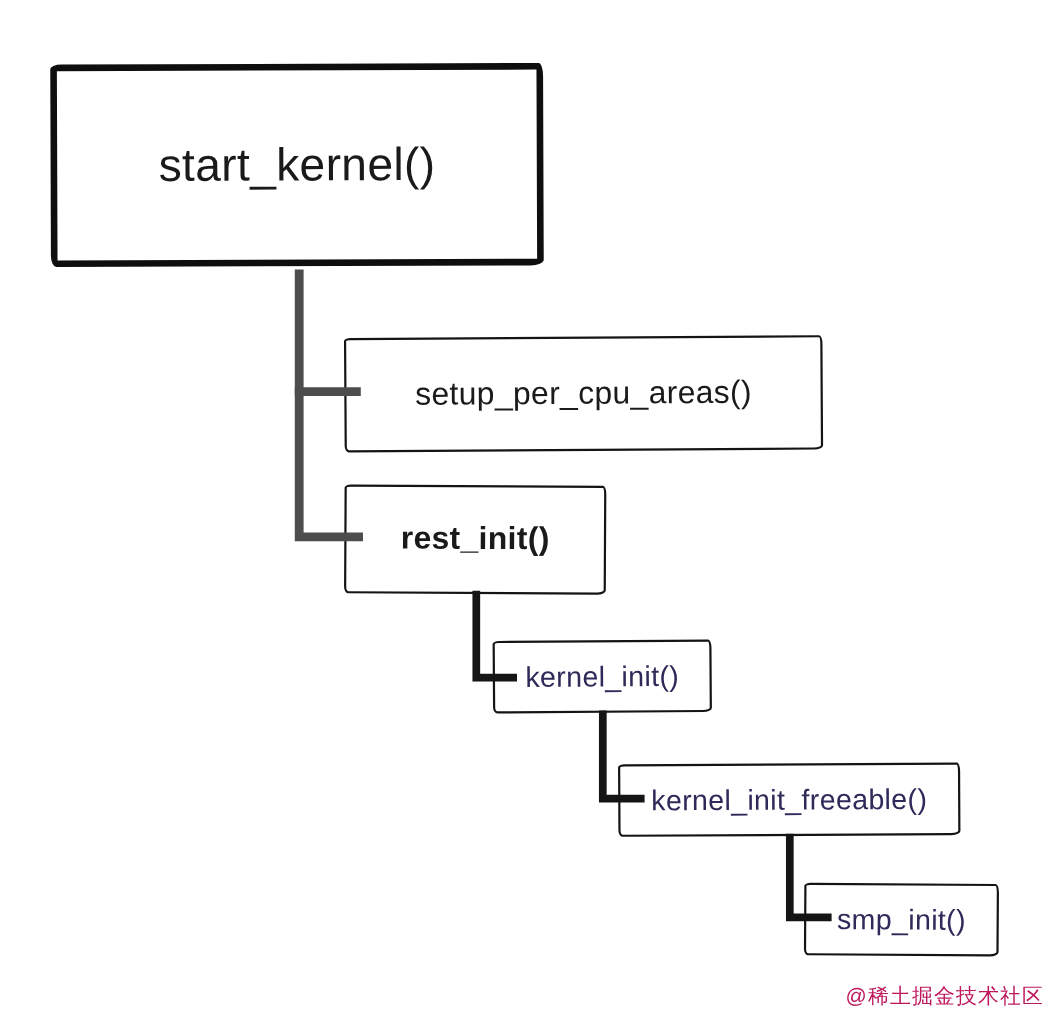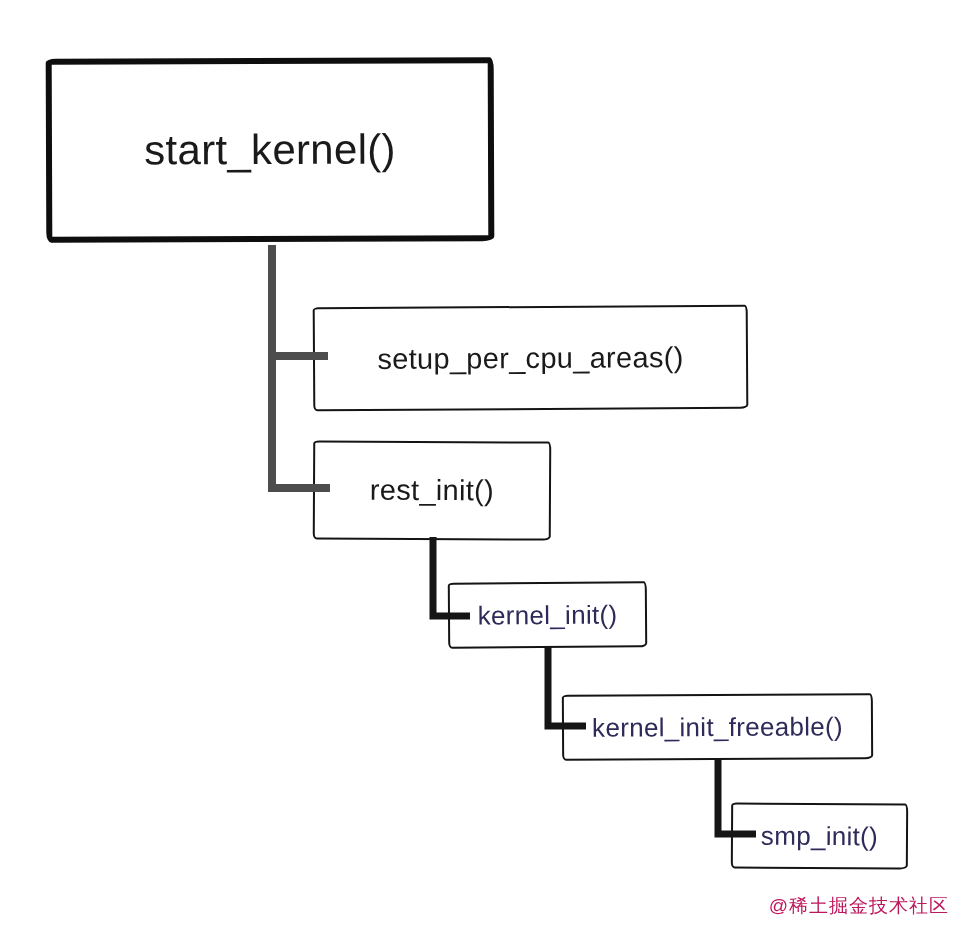--- a/index.html
+++ b/index.html
@@ -42,21 +42,21 @@
   .n-start .lbl { font-size: 42px; }
   .n-setup {
     left: 313px; top: 306px; width: 435px; height: 104px;
     transform: rotate(-0.35deg);
   }
   .n-setup .lbl { font-size: 29px; }
   .n-rest {
     left: 313px; top: 441px; width: 238px; height: 99px;
     transform: rotate(0.3deg);
   }
-  .n-rest .lbl { font-size: 29px; }
+  .n-rest .lbl { font-size: 29px; font-weight: bold; }
   .n-kinit {
     left: 448px; top: 582px; width: 199px; height: 66px;
     border-width: 2px;
     transform: rotate(-0.4deg);
   }
   .n-kfree {
     left: 562px; top: 694px; width: 311px; height: 66px;
     border-width: 2px;
     transform: rotate(-0.3deg);
   }

